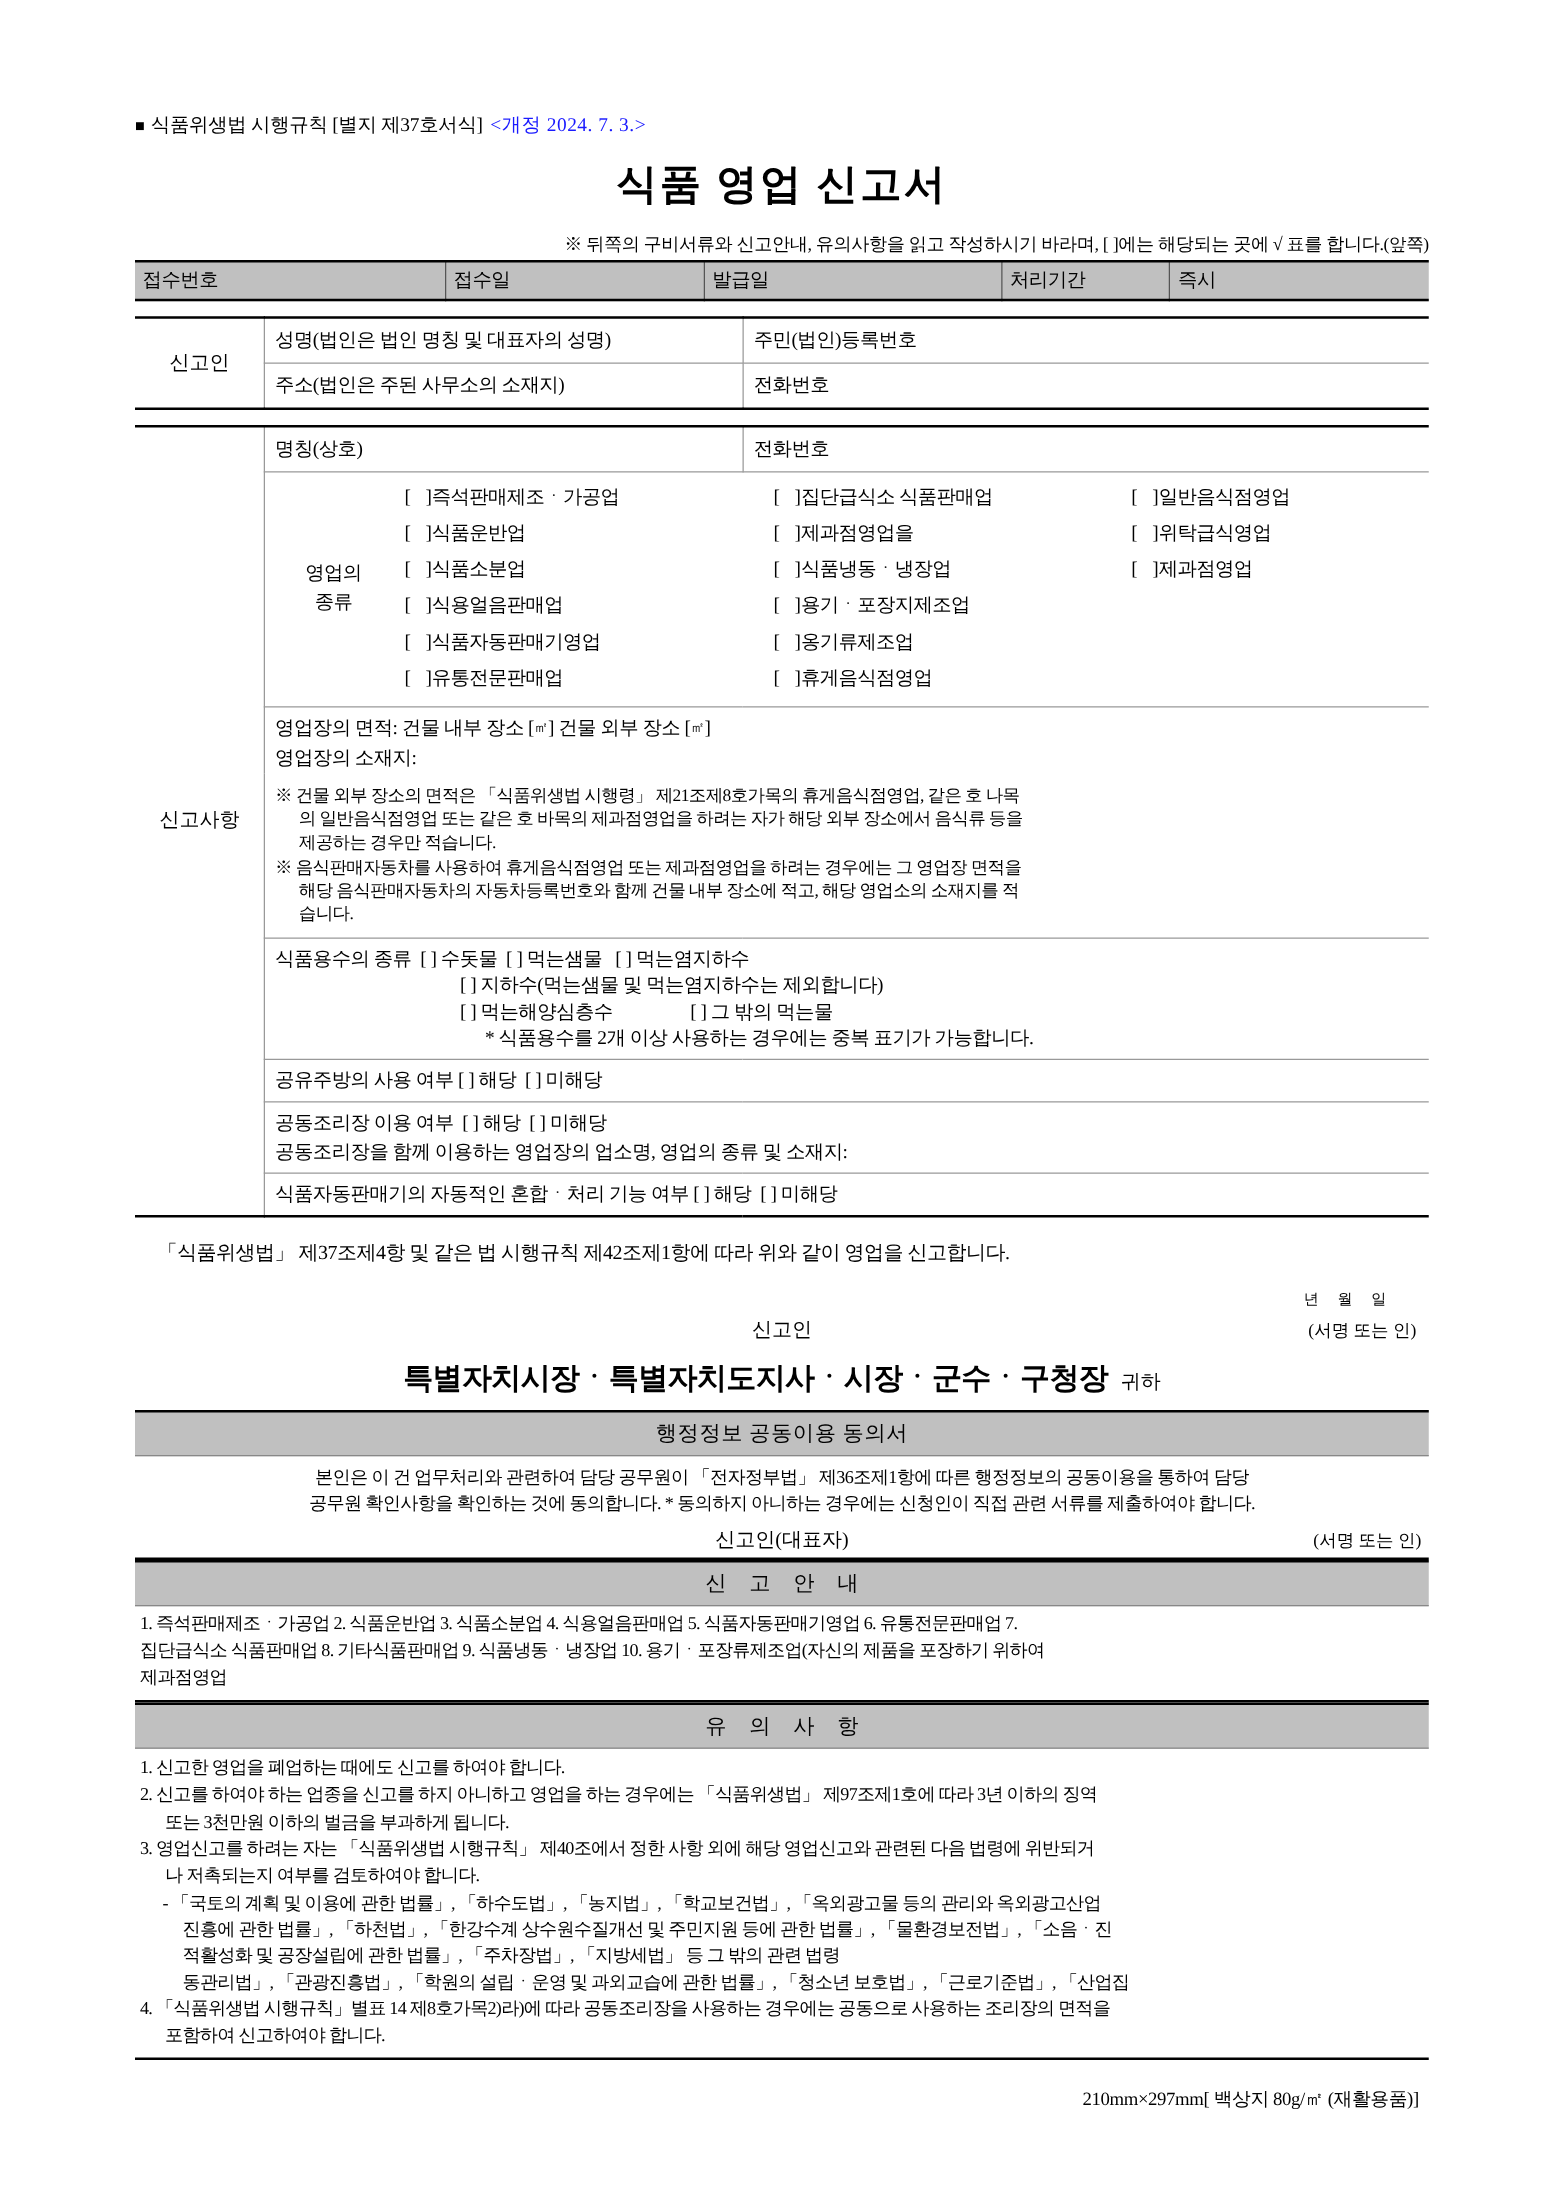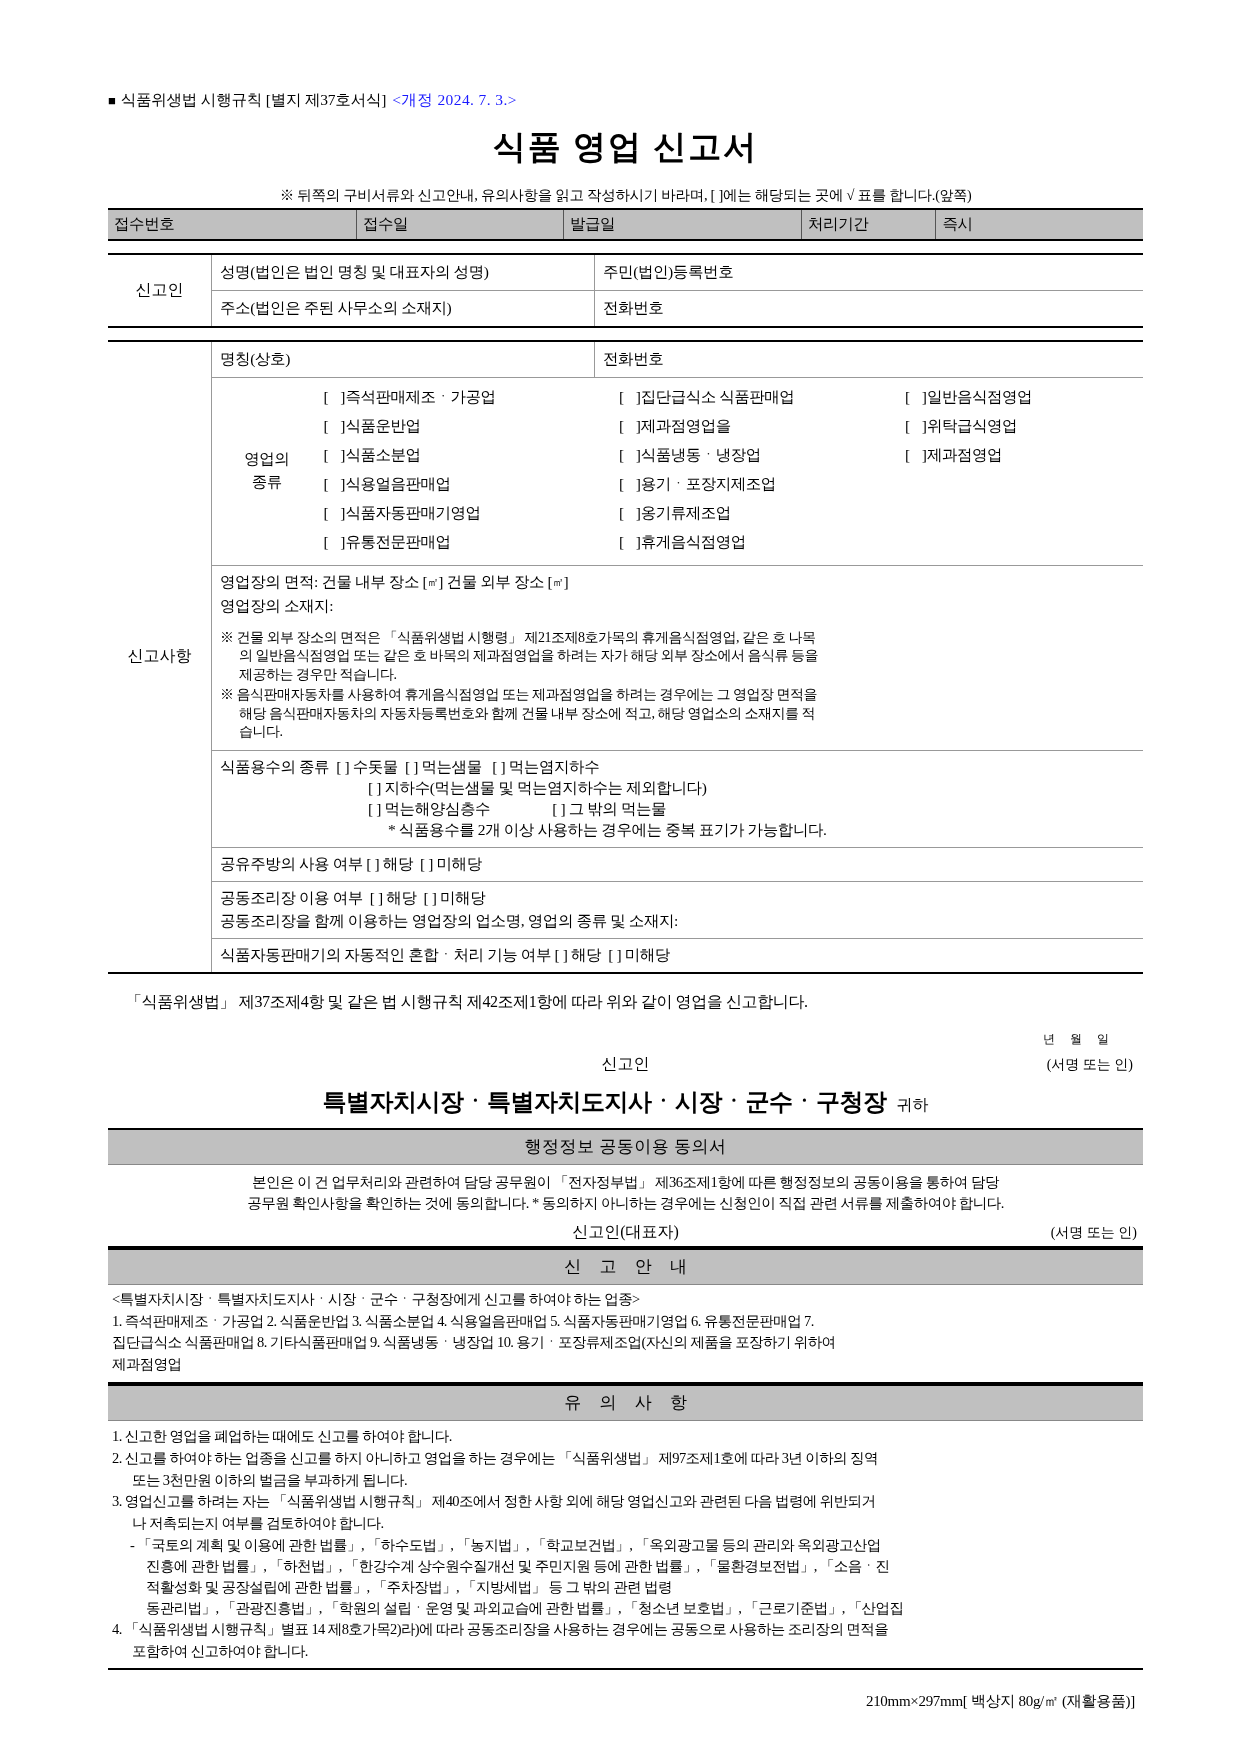--- a/index.html
+++ b/index.html
@@ -34,21 +34,21 @@
   .doctitle {
     text-align: center;
     font-size: 33px;
     font-weight: bold;
     letter-spacing: 2px;
     margin: 8px 0 16px 0;
   }
 
   .noterow {
     display: flex;
-    justify-content: center;
+    justify-content: flex-end;
     align-items: flex-end;
     font-size: 14.5px;
     letter-spacing: -0.3px;
     margin-bottom: 3px;
   }
   .noterow .right { font-size: 14px; }
 
   
   table.t {
     width: 100%;
@@ -387,21 +387,20 @@
     </div>
     <div class="consent-sign">
       <div class="mid">신고인(대표자)</div>
       <div class="rt">(서명 또는 인)</div>
     </div>
   </div>
 
   <div class="banner spaced">신 고 안 내</div>
   <div class="sec-box">
     <div class="guide-txt">
-      <div>&lt;특별자치시장ㆍ특별자치도지사ㆍ시장ㆍ군수ㆍ구청장에게 신고를 하여야 하는 업종&gt;</div>
       <div>1. 즉석판매제조ㆍ가공업  2. 식품운반업  3. 식품소분업  4. 식용얼음판매업  5. 식품자동판매기영업  6. 유통전문판매업  7.</div>
       <div>집단급식소 식품판매업  8. 기타식품판매업  9. 식품냉동ㆍ냉장업  10. 용기ㆍ포장류제조업(자신의 제품을 포장하기 위하여</div>
       <div>제과점영업</div>
     </div>
   </div>
 
   <div class="banner spaced">유 의 사 항</div>
   <div class="sec-box">
     <div class="notice-list">
       <div class="item">1. 신고한 영업을 폐업하는 때에도 신고를 하여야 합니다.</div>

